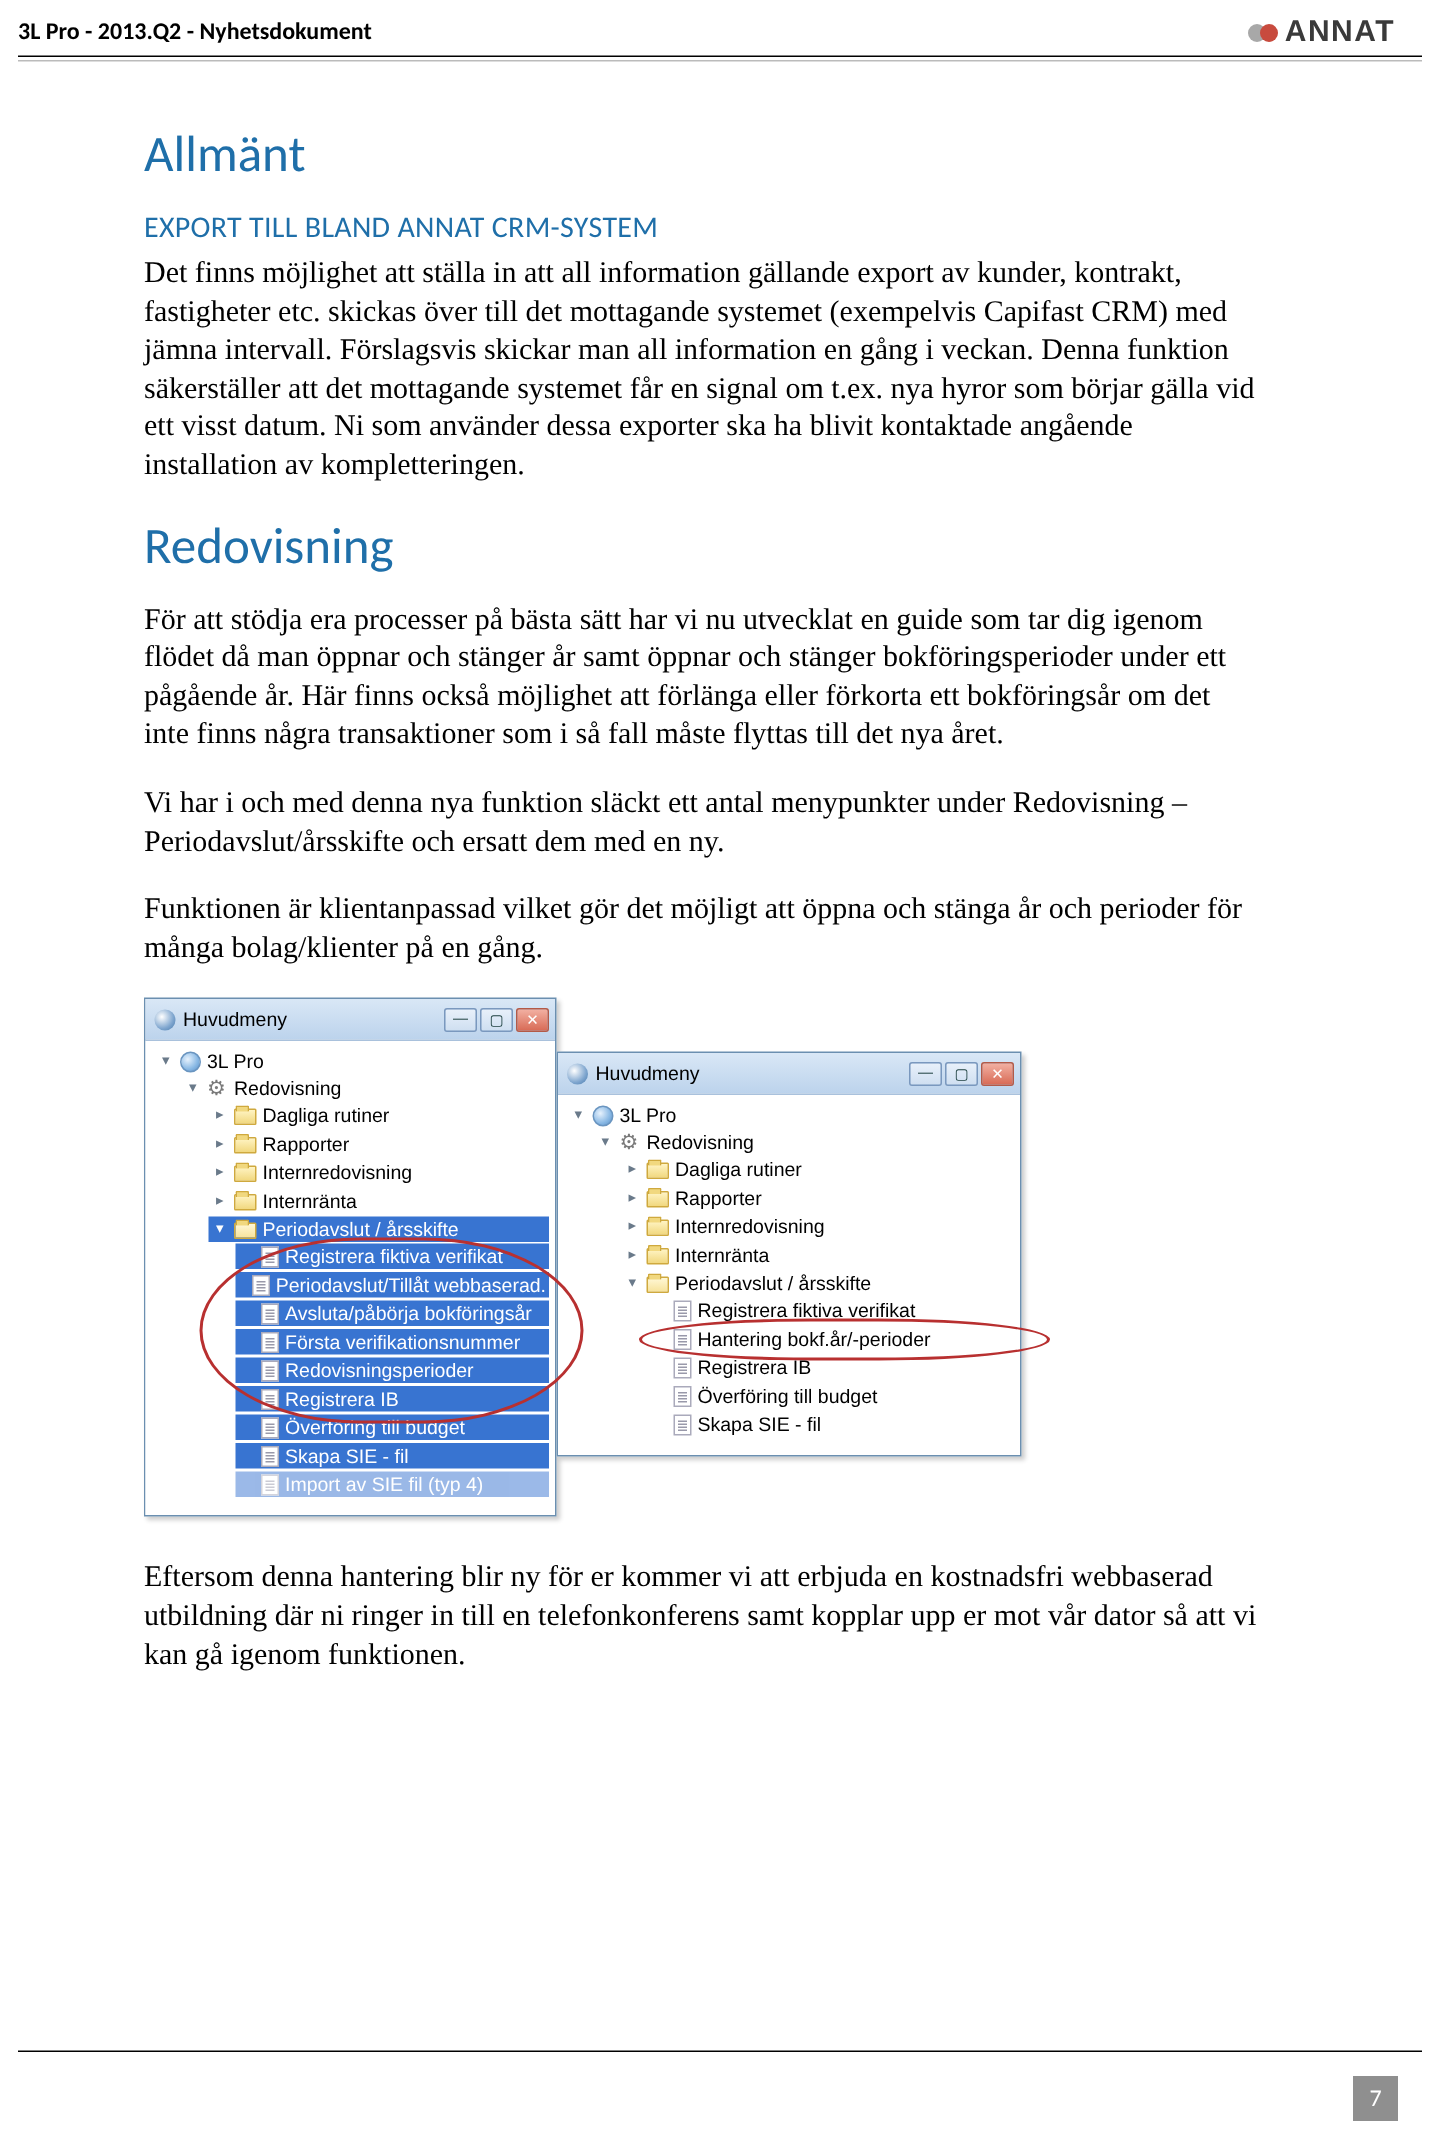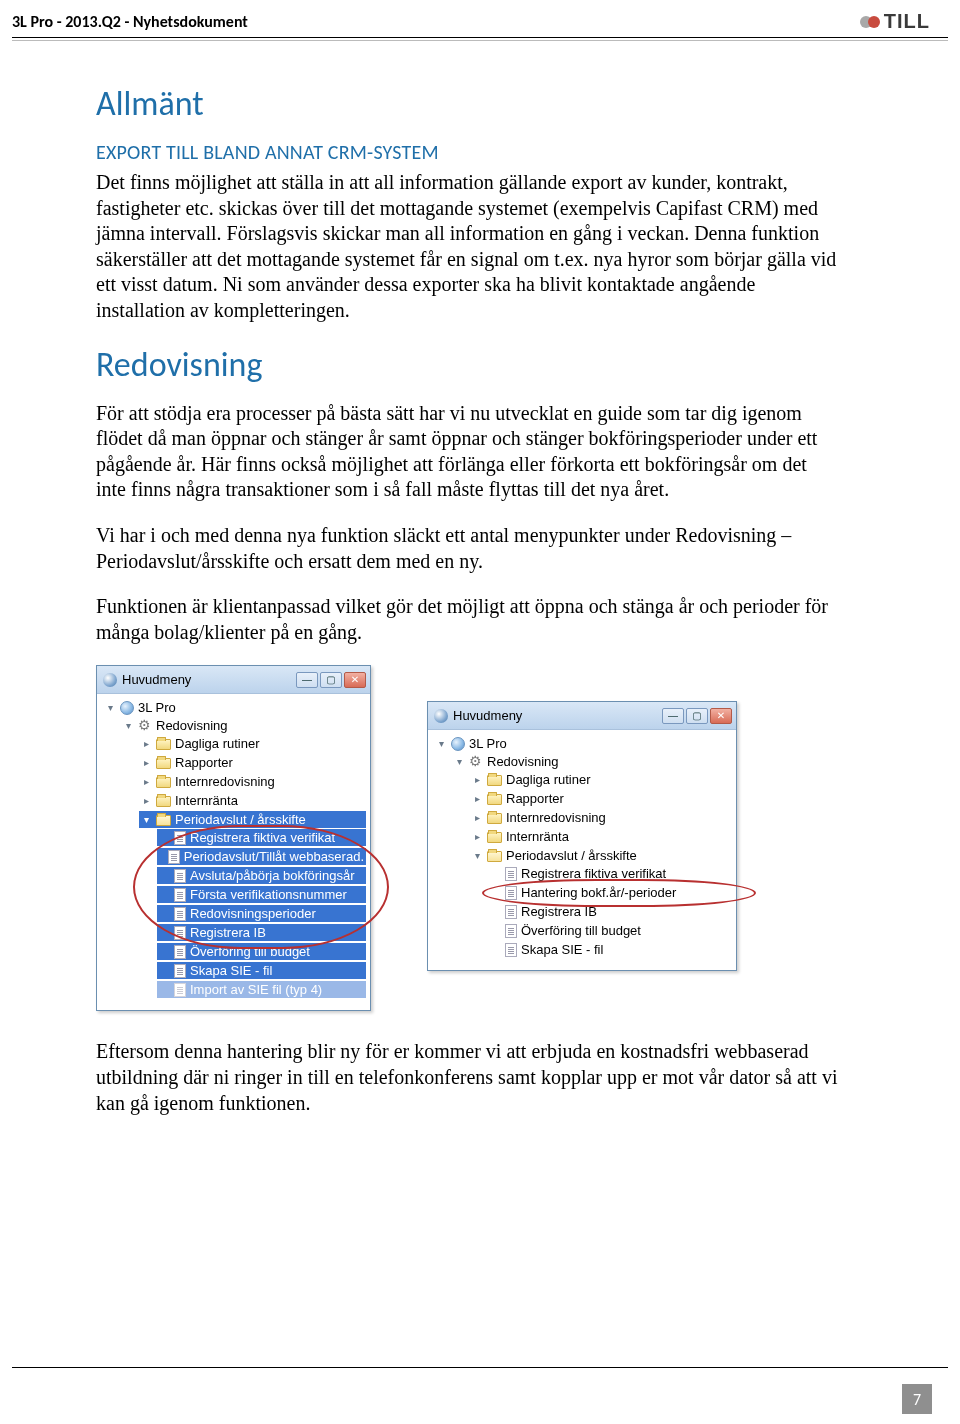--- a/index.html
+++ b/index.html
@@ -57,21 +57,20 @@
     letter-spacing: 0.2px;
   }
   .para {
     font-size: 20px;
     line-height: 1.28;
     margin-bottom: 20px;
   }
   .screenshots {
     display: flex;
     align-items: flex-start;
-    gap: 56px;
     margin: 10px 0 28px 0;
   }
   .win {
     border: 1px solid #6b8fb0;
     background: #fff;
     font-family: Tahoma, 'Segoe UI', sans-serif;
     font-size: 13px;
     box-shadow: 2px 2px 3px rgba(0,0,0,0.2);
   }
   .win.left { width: 275px; margin-top: 0; }
@@ -189,21 +188,21 @@
 <body>
 
 <div class="header-row">
   <div class="doc-title">3L Pro - 2013.Q2 - Nyhetsdokument</div>
   <div class="logo">
     <svg class="logo-mark" viewBox="0 0 20 20">
       <circle cx="6" cy="10" r="6" fill="#a8a8a8"></circle>
       <circle cx="14" cy="10" r="6" fill="#c84b3e"></circle>
       <circle cx="14" cy="10" r="6" fill="none" stroke="#fff" stroke-width="0"></circle>
     </svg>
-    <span class="logo-text">TILL</span>
+    <span class="logo-text">ANNAT</span>
   </div>
 </div>
 <hr class="rule1">
 <hr class="rule2">
 
 <div class="content">
 
   <div class="h1">Allmänt</div>
   <div class="h2">EXPORT TILL BLAND ANNAT CRM-SYSTEM</div>
   <p class="para">Det finns möjlighet att ställa in att all information gällande export av kunder, kontrakt, fastigheter etc. skickas över till det mottagande systemet (exempelvis Capifast CRM) med jämna intervall. Förslagsvis skickar man all information en gång i veckan. Denna funktion säkerställer att det mottagande systemet får en signal om t.ex. nya hyror som börjar gälla vid ett visst datum. Ni som använder dessa exporter ska ha blivit kontaktade angående installation av kompletteringen.</p>

